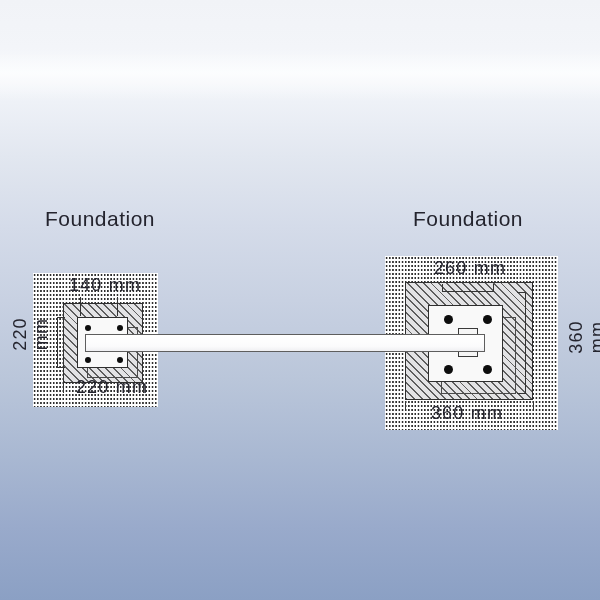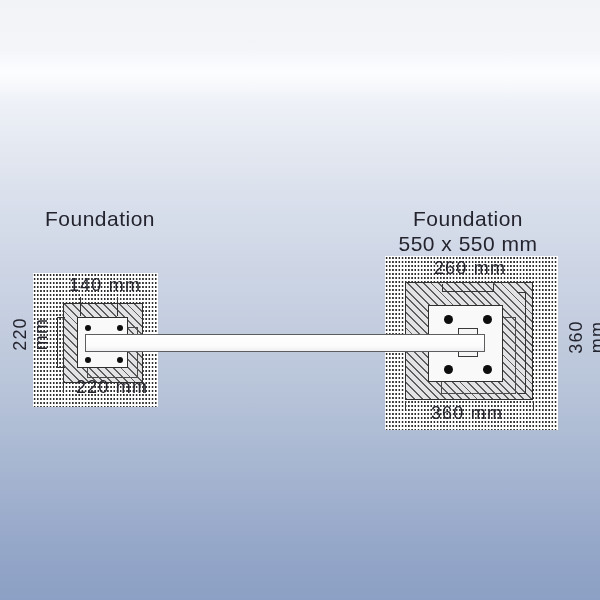--- a/index.html
+++ b/index.html
@@ -59,21 +59,20 @@
   <div class="line" style="left:57px;top:367px;width:8px;height:1px;"></div>
   <div class="line" style="left:63px;top:384px;width:1px;height:9px;"></div>
   <div class="line" style="left:143px;top:384px;width:1px;height:9px;"></div>
 
   <div class="dim-label" style="left:45px;top:275px;width:120px;">140 mm</div>
   <div class="dim-label rot" style="left:-15px;top:324px;width:70px;height:20px;">220 mm</div>
   <div class="dim-label" style="left:52px;top:377px;width:120px;">220 mm</div>
 
   <div class="title" style="left:388px;top:206px;width:160px;">
     <div>Foundation</div>
-    <div>550 x 550 mm</div>
   </div>
 
   <div class="stipple" style="left:385px;top:256px;width:173px;height:174px;"></div>
   <div class="hatch" style="left:405px;top:282px;width:128px;height:118px;"></div>
   <div class="ped" style="left:441px;top:317px;width:75px;height:77px;"></div>
 
   <div class="plate" style="left:428px;top:305px;width:75px;height:77px;">
     <div class="bolt" style="left:15px;top:9px;width:9px;height:9px;"></div>
     <div class="bolt" style="left:54px;top:9px;width:9px;height:9px;"></div>
     <div class="bolt" style="left:15px;top:59px;width:9px;height:9px;"></div>

